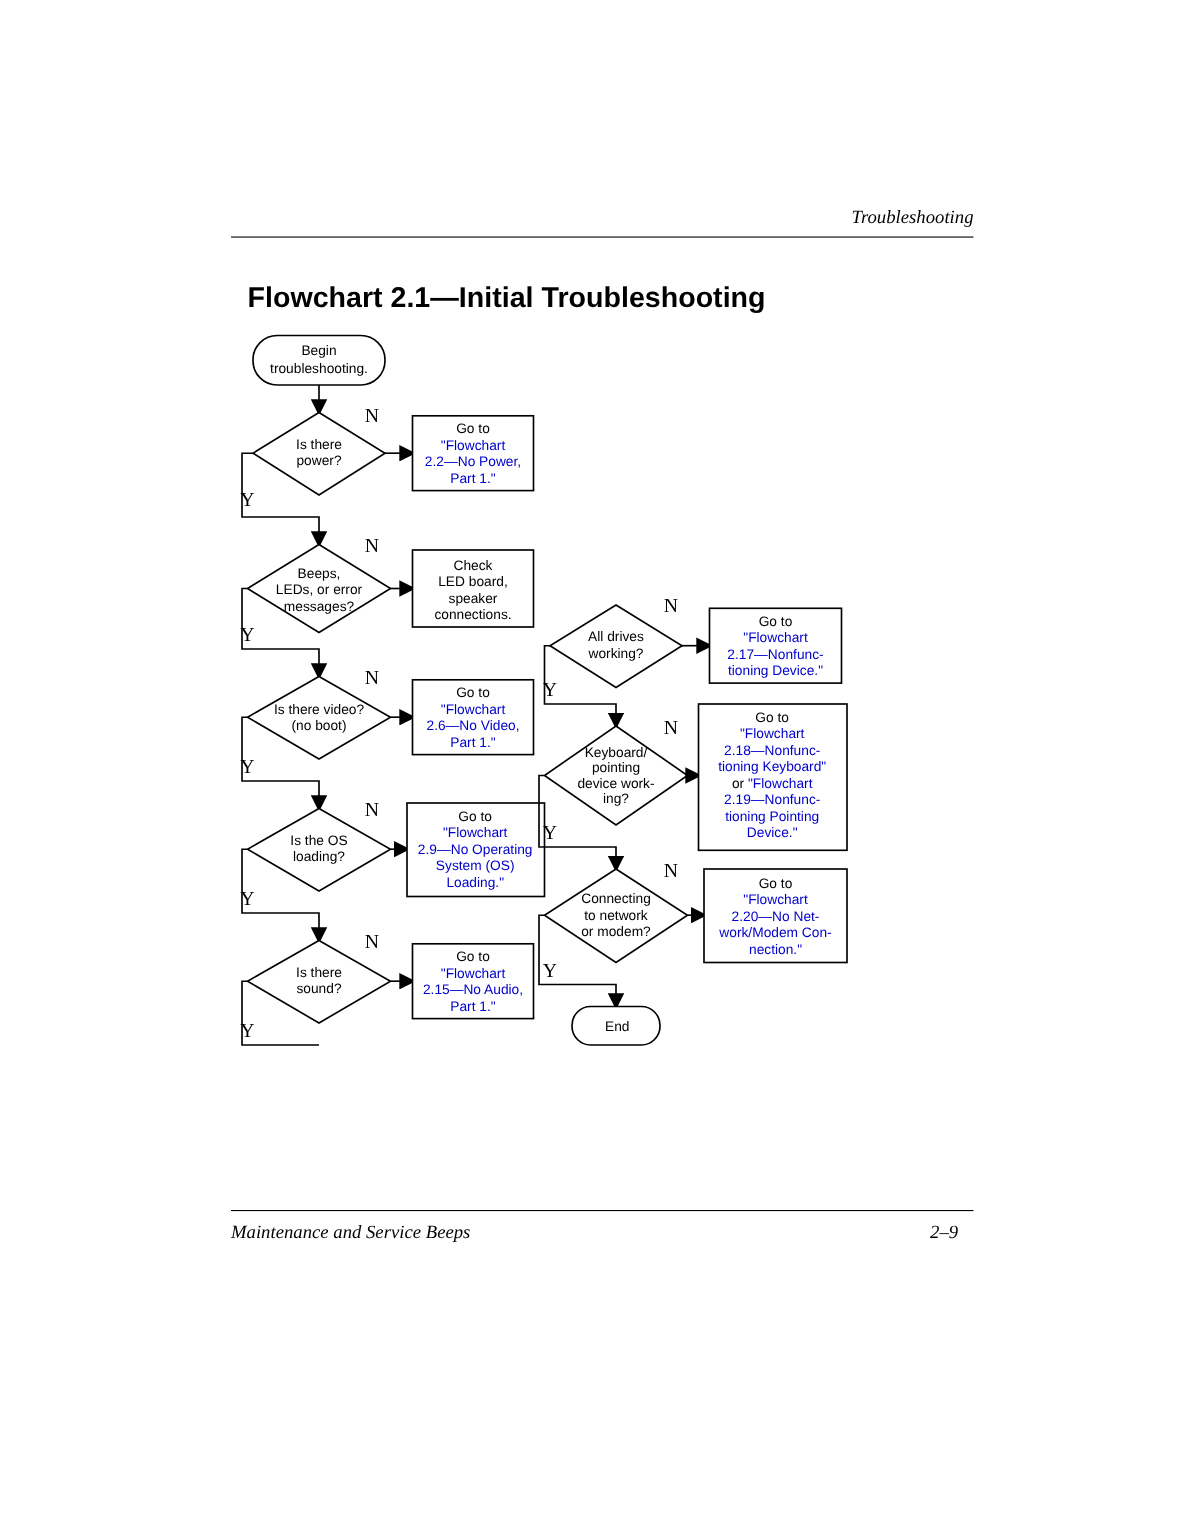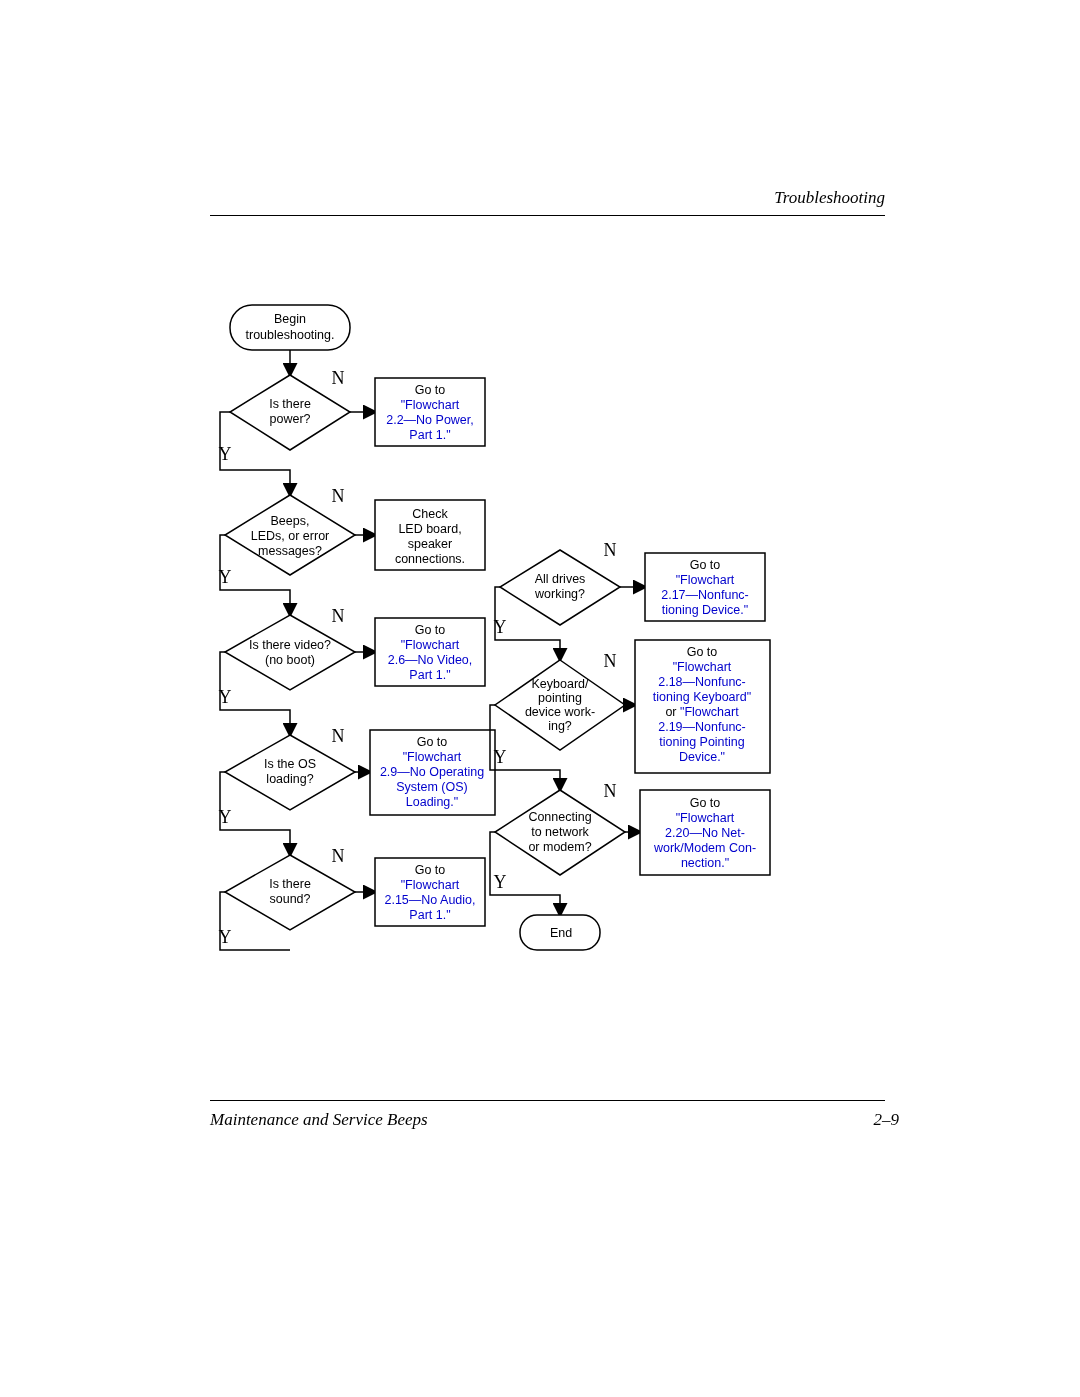--- a/index.html
+++ b/index.html
@@ -41,21 +41,21 @@
   .footer-left {
     position: absolute;
     left: 210px;
     top: 1110px;
     font-style: italic;
     font-size: 17px;
     font-family: Georgia, 'Times New Roman', serif;
   }
   .footer-right {
     position: absolute;
-    right: 181px;
+    right: 209px;
     top: 1110px;
     font-style: italic;
     font-size: 17px;
     font-family: Georgia, 'Times New Roman', serif;
   }
   .title {
     position: absolute;
     left: 225px;
     top: 255px;
     font-size: 26px;
@@ -99,20 +99,21 @@
     fill: #000;
   }
 </style>
 </head>
 <body>
 
 <div class="page">
   <div class="header-label">Troubleshooting</div>
   <div class="hr-top"></div>
 
+  <div class="title">Flowchart 2.1—Initial Troubleshooting</div>
 
   <svg class="flow" viewBox="0 0 680 770">
     <defs>
       <marker id="ah" markerWidth="10" markerHeight="10" refX="8" refY="5" orient="auto">
         <path d="M0,0 L10,5 L0,10 Z" class="arrowhead"></path>
       </marker>
     </defs>
 
     <g>
       <rect class="shape" x="20" y="5" width="120" height="45" rx="22" ry="22"></rect>

